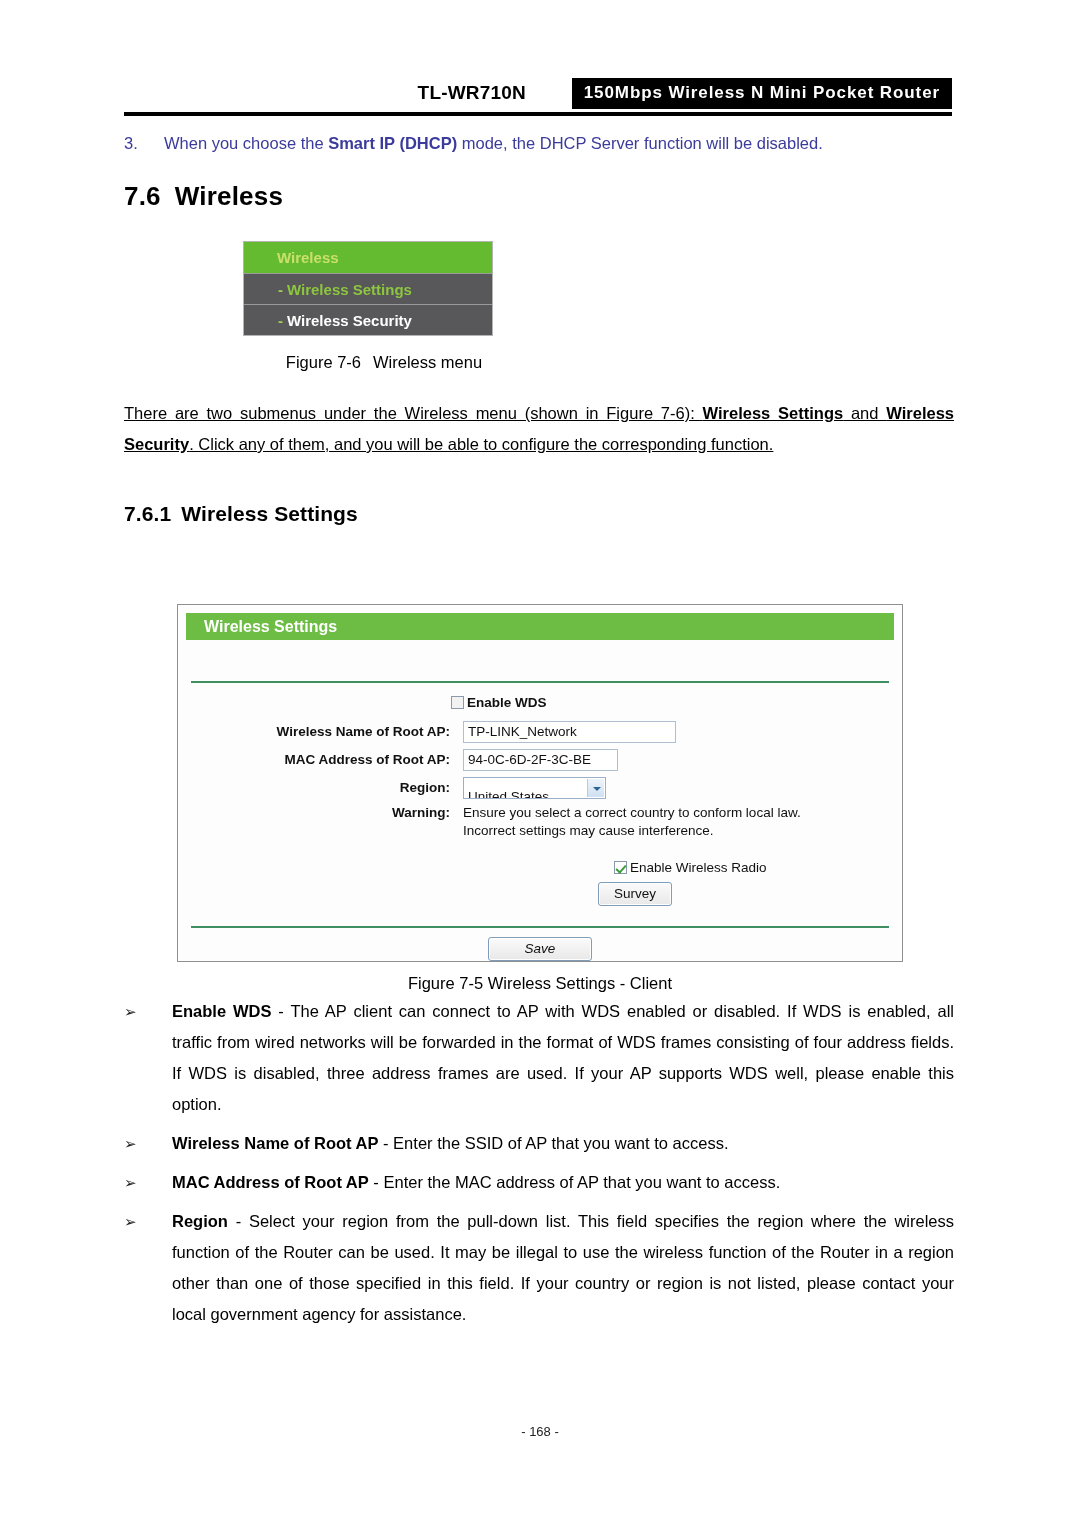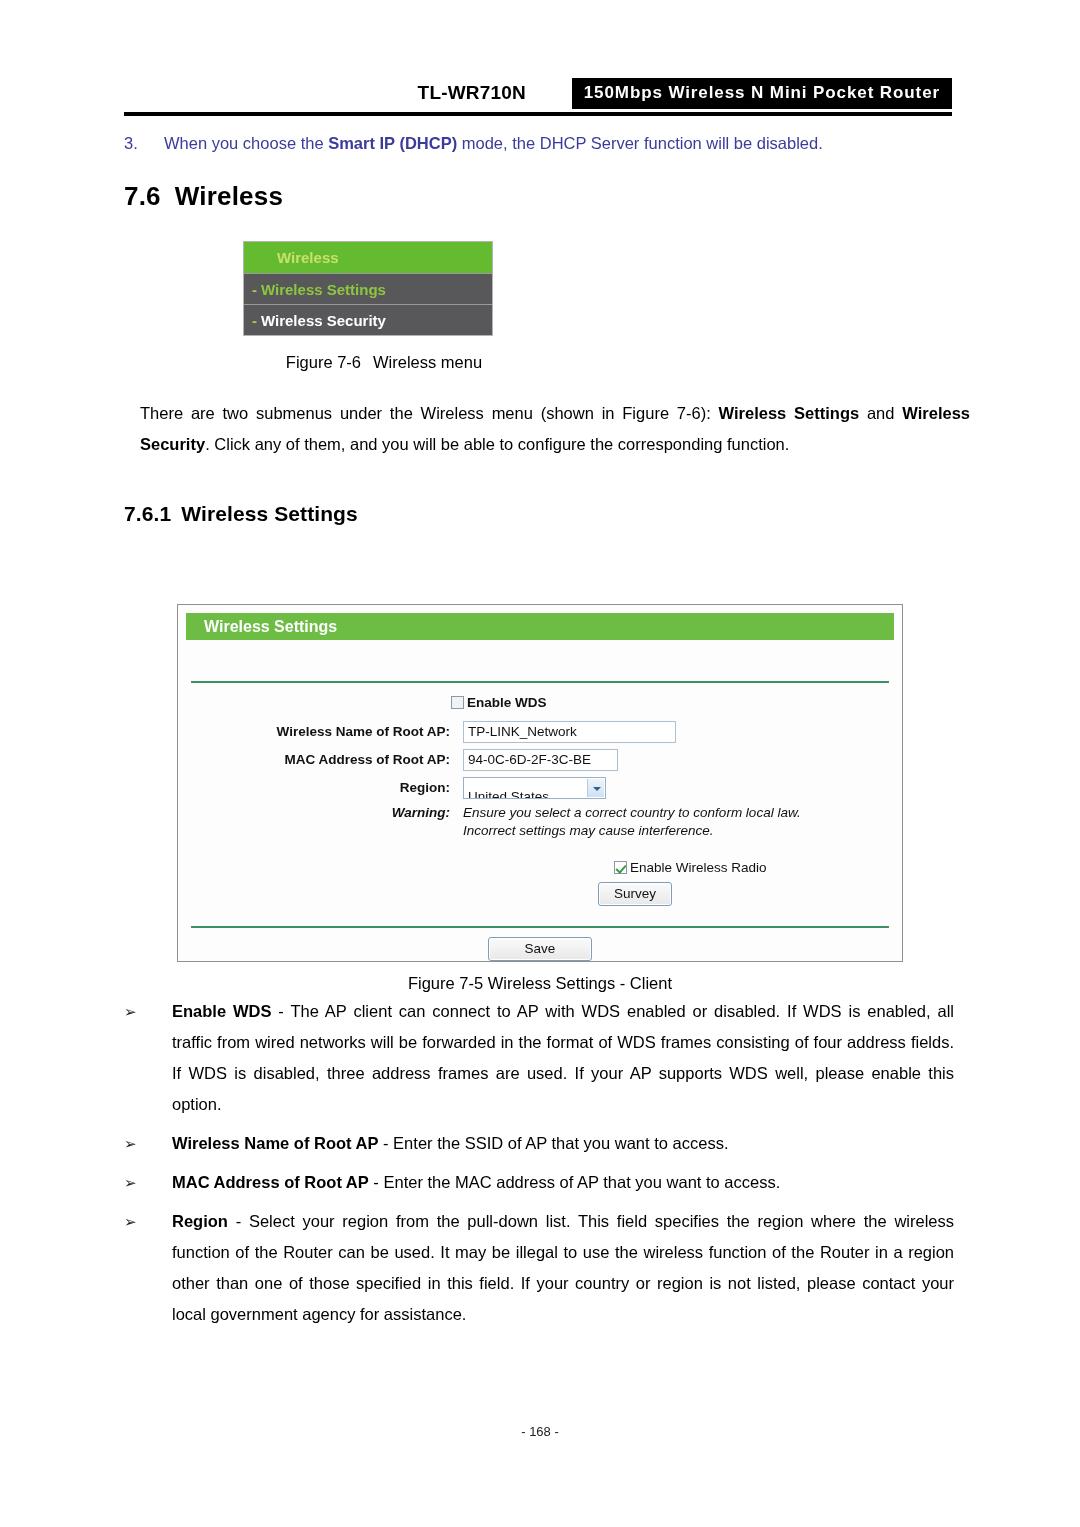--- a/index.html
+++ b/index.html
@@ -127,21 +127,21 @@
     white-space: nowrap;
   }
   .menu-row.parent {
     background: #65bb30;
     color: #c9e06a;
     padding-left: 33px;
   }
   .menu-row.child {
     background: #58585a;
     border-top: 1px solid #9a9a9a;
-    padding-left: 8px;
+    padding-left: 34px;
   }
   .menu-dash {
     color: #9bd34f;
     font-weight: bold;
     margin-right: 4px;
   }
   .menu-row.child .lbl-green { color: #8dc63f; }
   .menu-row.child .lbl-white { color: #ffffff; }
 
   .caption {
@@ -161,21 +161,21 @@
   
   p.body {
     position: absolute;
     margin: 0;
     font-size: 16.5px;
     line-height: 31px;
     text-align: justify;
     color: #000;
   }
   p.body b { font-weight: bold; }
-  #para-intro { left: 140px; top: 398px; width: 830px; }
+  #para-intro { left: 124px; top: 398px; width: 830px; text-decoration: underline; }
   #para-choose { left: 124px; top: 541px; width: 830px; }
 
   
   .ws-panel {
     position: absolute;
     left: 177px;
     top: 604px;
     width: 726px;
     height: 358px;
     background: #fdfdfd;
@@ -348,20 +348,21 @@
     position: absolute;
     left: 420px;
     top: 277px;
   }
   .ws-save-row {
     position: absolute;
     left: 0;
     right: 0;
     top: 332px;
     text-align: center;
+    font-style: italic;
   }
 
   
   .bullet {
     position: absolute;
     left: 124px;
     width: 830px;
     font-size: 16.5px;
     line-height: 31px;
     text-align: justify;
@@ -465,21 +466,21 @@
         </div>
       </div>
 
       <div class="ws-row" style="margin-top:3px;">
         <div class="ws-label" style="top:3px;">Region:</div>
         <div class="ws-field">
           <span class="selectbox"><span>United States</span><span class="arrowbtn"></span></span>
         </div>
       </div>
 
-      <div class="ws-row" style="height:40px;margin-top:2px;font-style:italic;">
+      <div class="ws-row" style="height:40px;margin-top:2px;">
         <div class="ws-label" style="top:1px;">Warning:</div>
         <div class="ws-field" style="top:0;">
           <div class="warn-text">Ensure you select a correct country to conform local law.</div>
           <div class="warn-text">Incorrect settings may cause interference.</div>
         </div>
       </div>
 
     </div>
 
     <div class="ws-radio-row">

